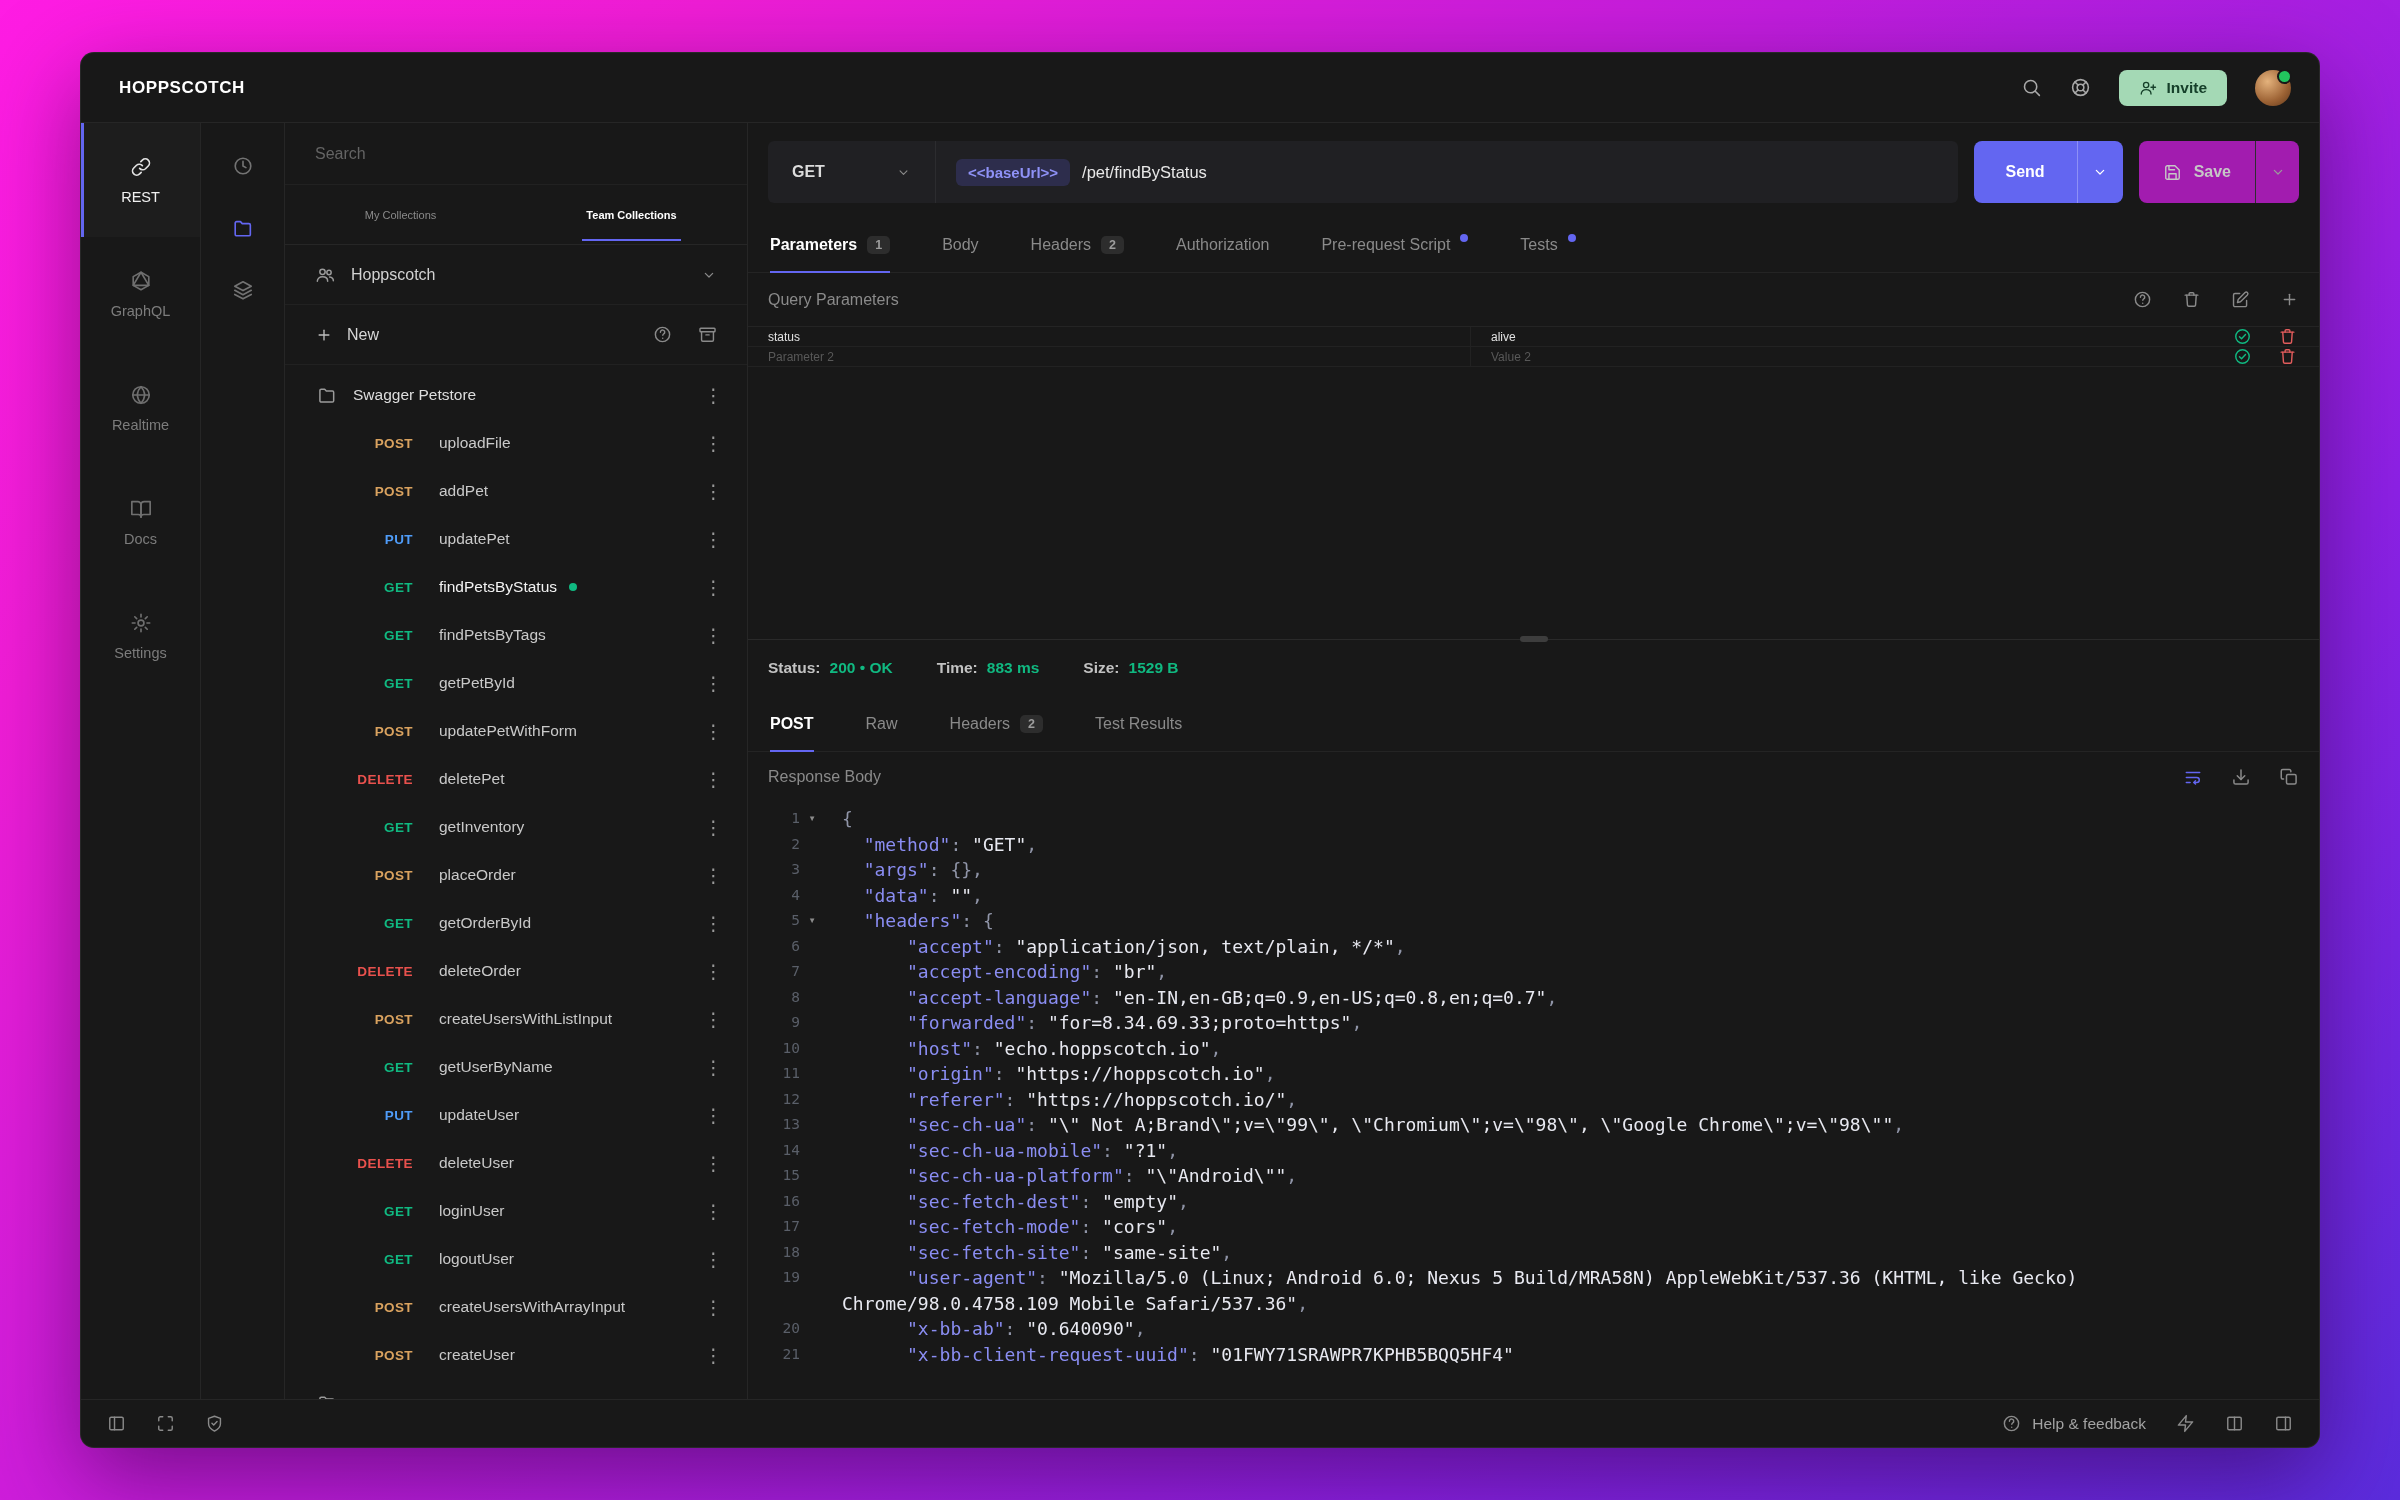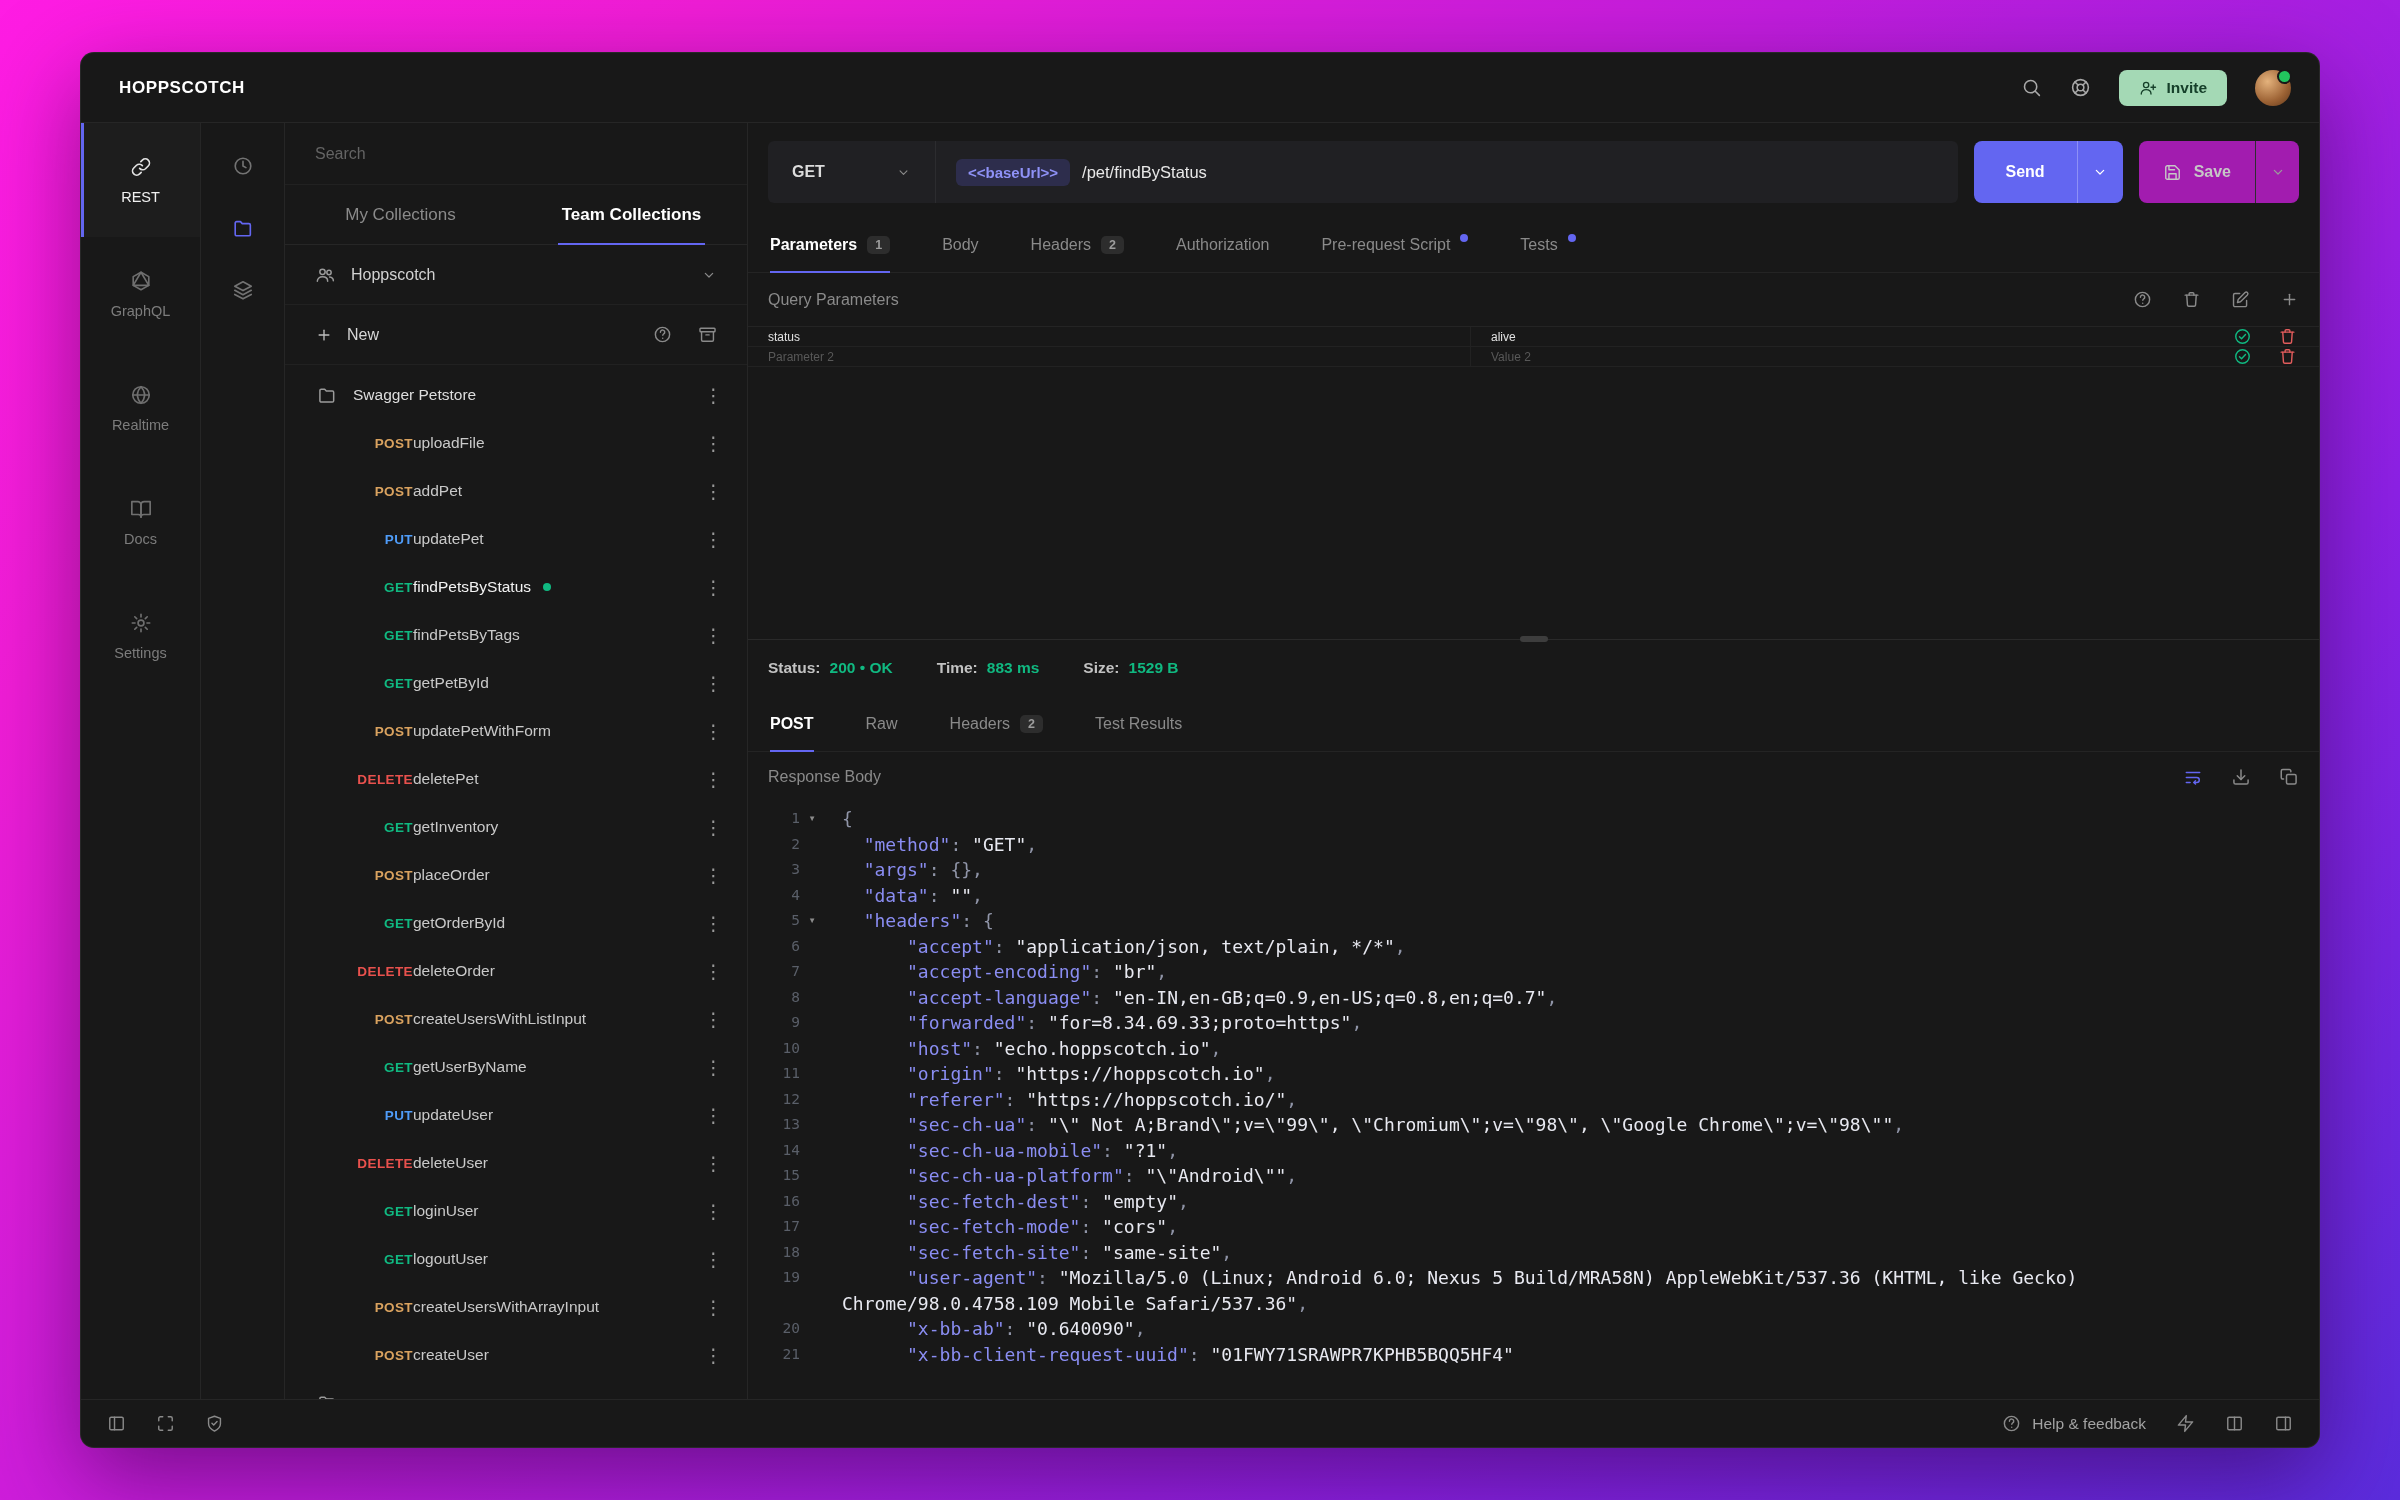--- a/index.html
+++ b/index.html
@@ -47,41 +47,41 @@
     align-items:center; padding-top:32px; gap:36px; }
   .subnav .ic { color:#737373; }
   .subnav .active .ic { color:#6366f1; }
 
   .collections { width:462px; flex:0 0 462px; display:flex; flex-direction:column; min-width:0; }
   .search-row { flex:0 0 62px; display:flex; align-items:center; padding:0 30px; border-bottom:1px solid #212121; }
   .search-input { background:transparent; border:none; outline:none; color:#d6d6d6; font-size:16px; width:100%;
     font-family:inherit; }
   .search-input::placeholder { color:#646464; }
   .coll-tabs { flex:0 0 60px; display:flex; border-bottom:1px solid #262626; }
-  .coll-tab { flex:1; display:flex; align-items:center; justify-content:center; font-size:17px; color:#8a8a8a; }
+  .coll-tab { flex:1; display:flex; align-items:center; justify-content:center; font-size:11px; color:#8a8a8a; }
   .coll-tab .lbl { position:relative; padding:0 2px; }
   .coll-tab.active { color:#fff; font-weight:600; }
   .coll-tab.active .lbl::after { content:""; position:absolute; left:-2px; right:-2px; bottom:-20px; height:2px; background:#6366f1; }
   .team-row { flex:0 0 60px; display:flex; align-items:center; gap:16px; padding:0 30px;
     border-bottom:1px solid #212121; color:#d2d2d2; font-size:16px; }
   .team-row .ic { color:#9a9a9a; }
   .team-row .chev { margin-left:auto; color:#8a8a8a; }
   .new-row { flex:0 0 60px; display:flex; align-items:center; gap:14px; padding:0 30px;
     border-bottom:1px solid #212121; color:#d6d6d6; font-size:16px; }
   .new-row .ic { color:#bdbdbd; }
   .new-row .right-icons { margin-left:auto; display:flex; gap:26px; }
   .new-row .right-icons .ic { color:#8a8a8a; }
 
   .tree { flex:1; overflow:hidden; padding-top:6px; }
   .tree-row { height:48px; display:flex; align-items:center; padding:0 24px 0 32px; font-size:15.5px; color:#cfcfcf; }
   .tree-row .ic { color:#9a9a9a; }
   .tree-row .kebab { margin-left:auto; color:#9a9a9a; font-size:19px; line-height:1; }
   .folder-name { margin-left:16px; color:#dedede; }
   .req-method { width:96px; flex:0 0 96px; text-align:right; font-size:13.5px; font-weight:700; letter-spacing:.4px; }
-  .req-name { color:#c9c9c9; display:flex; align-items:center; gap:12px; }
+  .req-name { margin-left:26px; color:#c9c9c9; display:flex; align-items:center; gap:12px; }
   .req-row.active .req-name { color:#f2f2f2; }
   .active-dot { width:8px; height:8px; border-radius:50%; background:#10b981; }
   .m-get { color:#10b981; } .m-post { color:#d9a25f; } .m-put { color:#4f9cf8; } .m-delete { color:#e8514d; }
 
   
   .main { flex:1; min-width:0; border-left:1px solid #262626; display:flex; flex-direction:column; }
 
   .request-bar { padding:18px 20px 14px 20px; display:flex; gap:16px; align-items:center; }
   .url-combo { flex:1; height:62px; background:#202023; border-radius:6px; display:flex; align-items:center; min-width:0; }
   .method-select { width:168px; flex:0 0 168px; display:flex; align-items:center; justify-content:space-between;

